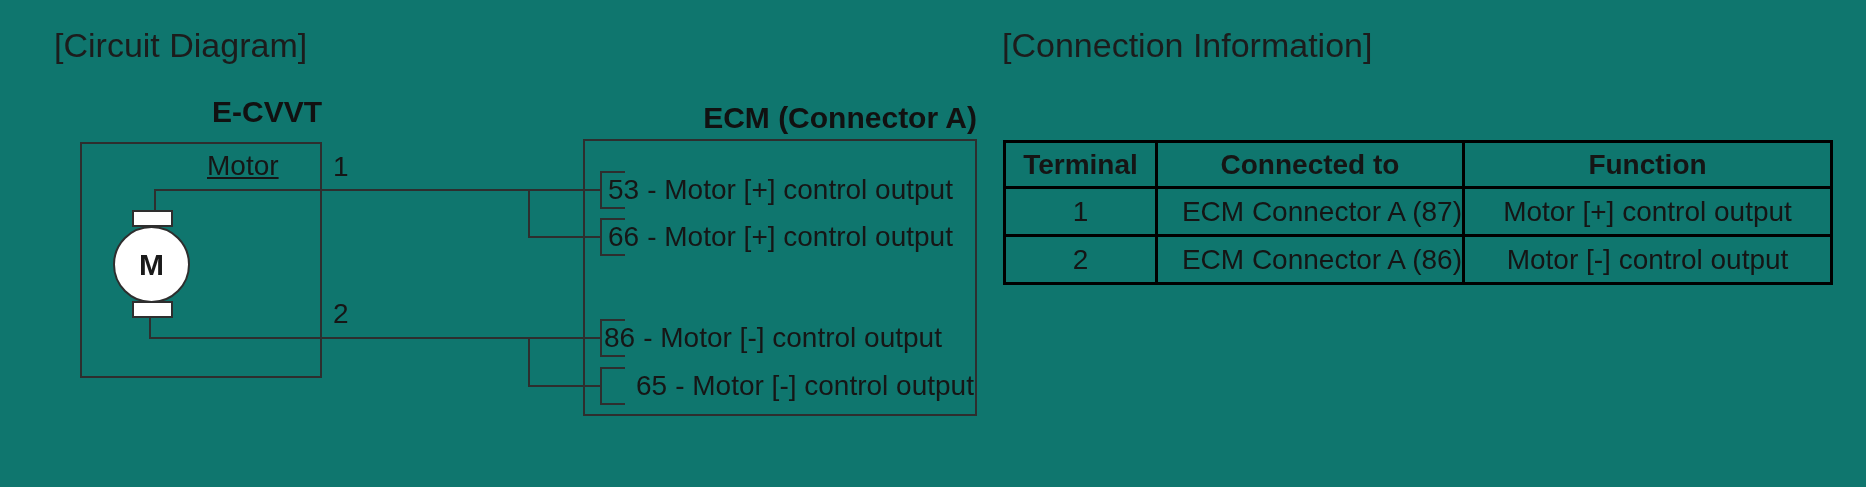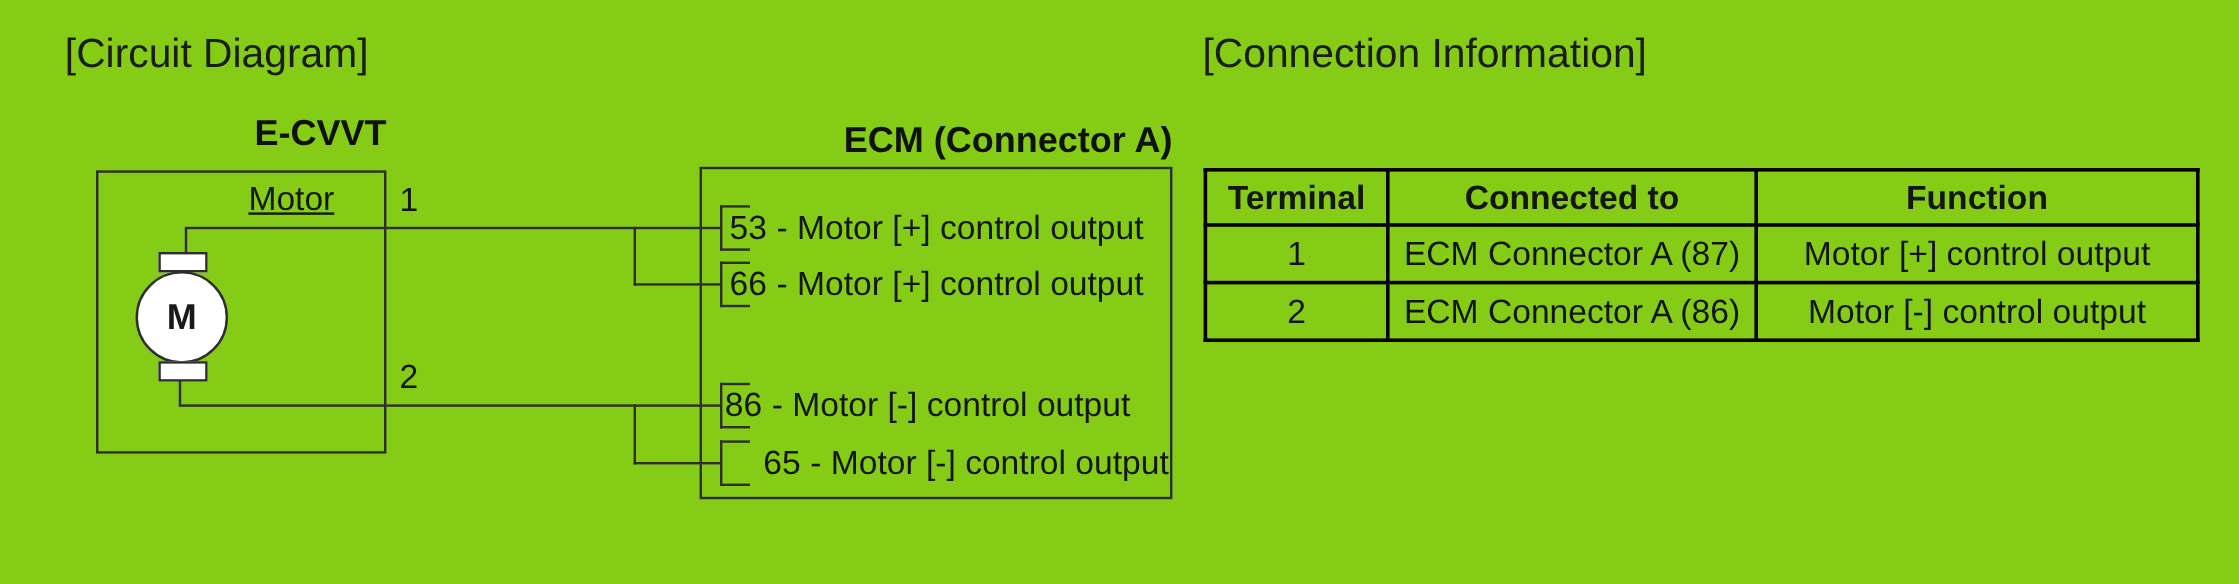--- a/index.html
+++ b/index.html
@@ -5,21 +5,21 @@
   * { margin: 0; padding: 0; box-sizing: border-box; }
   html, body { background: #ffffff; }
   body {
     font-family: "Liberation Sans", "DejaVu Sans", sans-serif;
     color: #151515;
   }
   #screen {
     position: relative;
     width: 1866px;
     height: 487px;
-    background: #84cc16;
+    background: #0f766e;
     overflow: hidden;
   }
   .abs { position: absolute; }
 
   .section-heading {
     font-size: 34px;
     line-height: 1.1;
     color: #1c1c1c;
     white-space: nowrap;
   }
@@ -80,21 +80,21 @@
   }
   table.conn-table th, table.conn-table td {
     border: 3px solid #000000;
     text-align: center;
     vertical-align: middle;
     white-space: nowrap;
     font-weight: normal;
   }
   table.conn-table th { font-weight: bold; height: 46px; }
   table.conn-table td { height: 48px; }
-  table.conn-table td.cell-left { text-align: center; padding-left: 0; }
+  table.conn-table td.cell-left { text-align: right; padding-left: 0; }
 </style>
 </head>
 <body>
 
 <div id="screen">
 
   <div class="abs section-heading" style="left:54px; top:27px;">[Circuit Diagram]</div>
   <div class="abs section-heading" style="left:1002px; top:27px;">[Connection Information]</div>
 
   <div class="abs box-title" style="left:80px; top:95px; width:242px;">E-CVVT</div>

